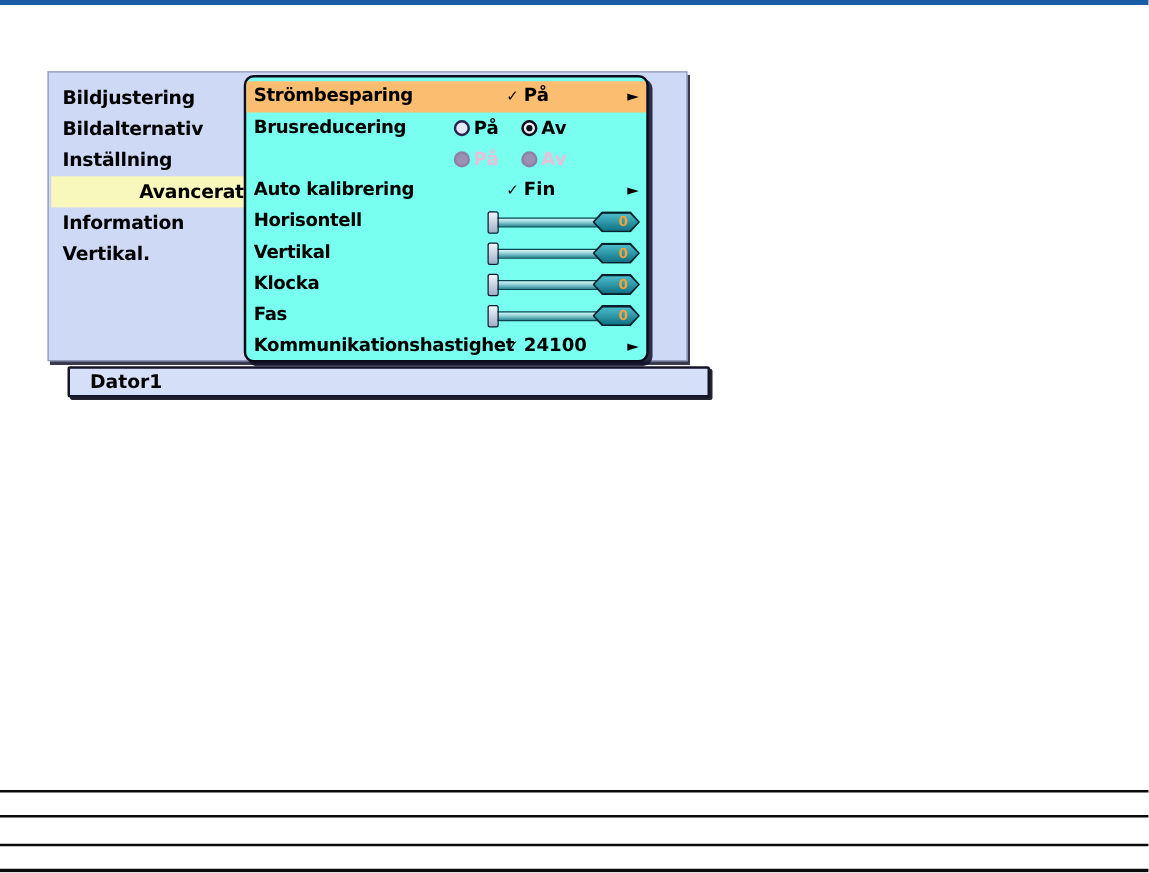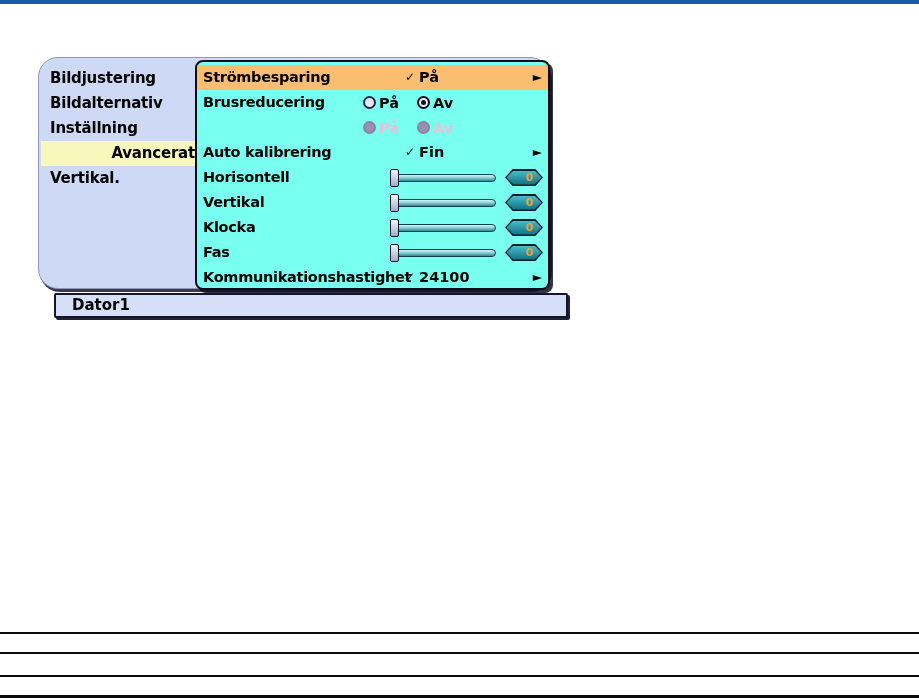--- a/index.html
+++ b/index.html
@@ -18,36 +18,36 @@
     width: 100%; height: 4px;
     background: #1A5CA8;
   }
 
   
   .menu-box {
     position: absolute; left: 38px; top: 57px;
     width: 512px; height: 232px;
     background: #CDD9F5;
     border: 1px solid #8e97b8;
-    border-radius: 20px;
+    border-radius: 0;
     box-shadow: 2px 3px 0 rgba(22,22,48,0.85);
   }
   .sidebar { position: absolute; left: 0; top: 8px; width: 156px; }
   .sidebar-item {
     height: 25px; line-height: 25px;
     margin-left: 2px; padding-left: 9px;
     font-size: 15px; letter-spacing: -0.2px;
     white-space: nowrap;
   }
   .sidebar-item.selected { background: #F8F8BC; text-align: right; }
 
   
   .submenu-box {
     position: absolute; left: 156px; top: 2px;
-    width: 355px; height: 230px;
+    width: 324px; height: 230px;
     background: #79FFEF;
     border: 2px solid #0d0d1a;
     border-radius: 8px;
     box-shadow: 3px 3px 0 rgba(15,15,40,0.85);
     padding-top: 3px;
     overflow: hidden;
   }
   .submenu-row { position: relative; height: 25px; }
   .submenu-row.highlighted { background: #FBBE70; }
   .row-label {
@@ -139,20 +139,21 @@
 
   <div class="top-rule"></div>
 
   <div class="menu-box">
 
     <div class="sidebar">
       <div class="sidebar-item">Bildjustering</div>
       <div class="sidebar-item">Bildalternativ</div>
       <div class="sidebar-item">Inställning</div>
       <div class="sidebar-item selected">Avancerat</div>
+      <div class="sidebar-item">Information</div>
       <div class="sidebar-item">Vertikal.</div>
     </div>
 
     <div class="submenu-box">
 
       <div class="submenu-row highlighted">
         <span class="row-label">Strömbesparing</span>
         <span class="row-value">
           <span class="check-icon">✓</span>
           <span>På</span>

